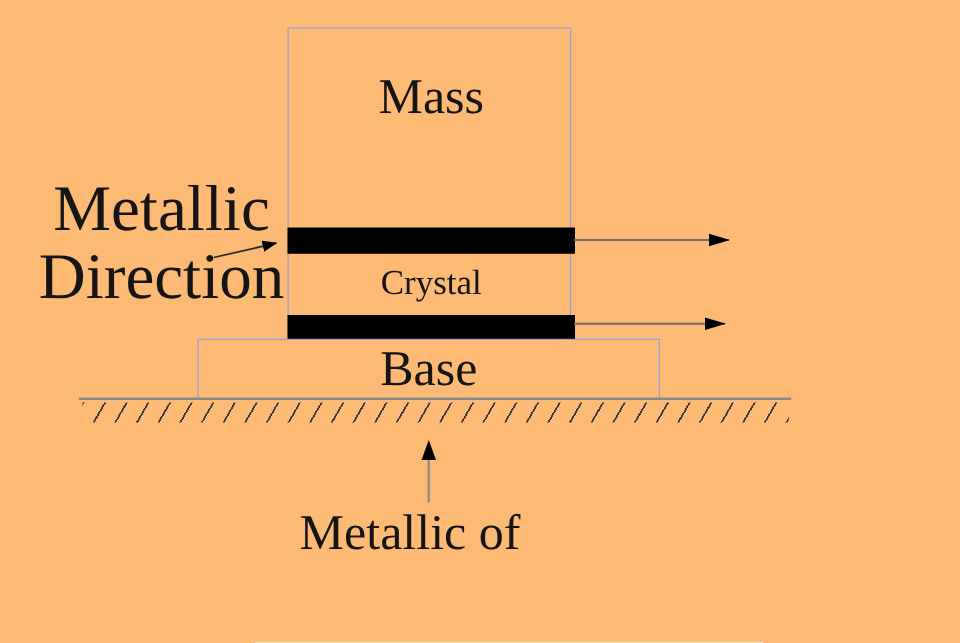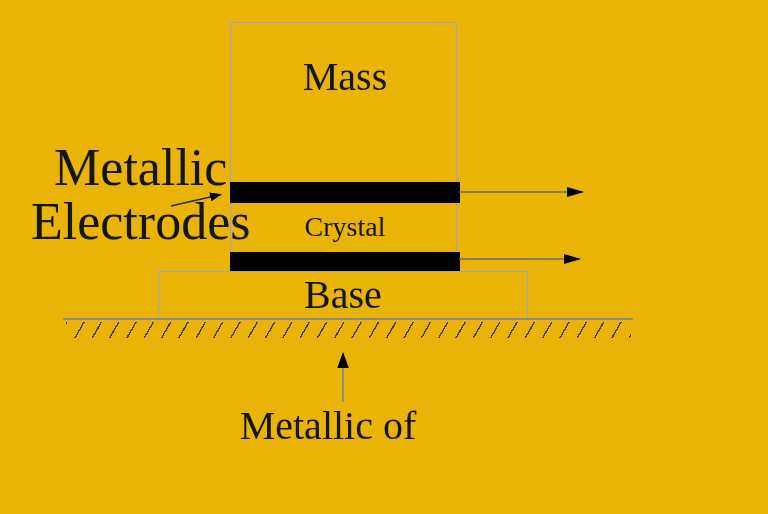--- a/index.html
+++ b/index.html
@@ -1,20 +1,20 @@
 <!DOCTYPE html>
 <html><head>
 <meta charset="utf-8">
 <style>
   html, body { margin: 0; padding: 0; background: #ffffff; }
   .canvas {
     position: relative;
     width: 768px;
     height: 514px;
-    background: #eab308;
+    background: #fdba74;
     overflow: hidden;
     font-family: "Liberation Serif", "DejaVu Serif", serif;
     color: #151515;
   }
   .abs { position: absolute; }
 
   
   .stack-box {
     left: 230px; top: 22px;
     width: 227px; height: 249px;
@@ -97,21 +97,21 @@
 
   <div class="abs base-box">
     <div class="base-label">Base</div>
   </div>
 
   <div class="abs ground-line"></div>
   <div class="abs ground-hatch"></div>
 
   <div class="abs electrodes-label">
     <div>Metallic</div>
-    <div>Electrodes</div>
+    <div>Direction</div>
   </div>
 
   <svg class="abs" style="left:168px; top:185px;" width="68" height="26" viewBox="0 0 68 26">
     <defs>
       <marker id="ah-leader" markerUnits="userSpaceOnUse" markerWidth="12" markerHeight="10" refX="11" refY="5" orient="auto">
         <polygon points="0,0.5 12,5 0,9.5" fill="#000000"></polygon>
       </marker>
     </defs>
     <line x1="3" y1="21" x2="53" y2="9.5" stroke="#2a2a2a" stroke-width="1.4" marker-end="url(#ah-leader)"></line>
   </svg>

